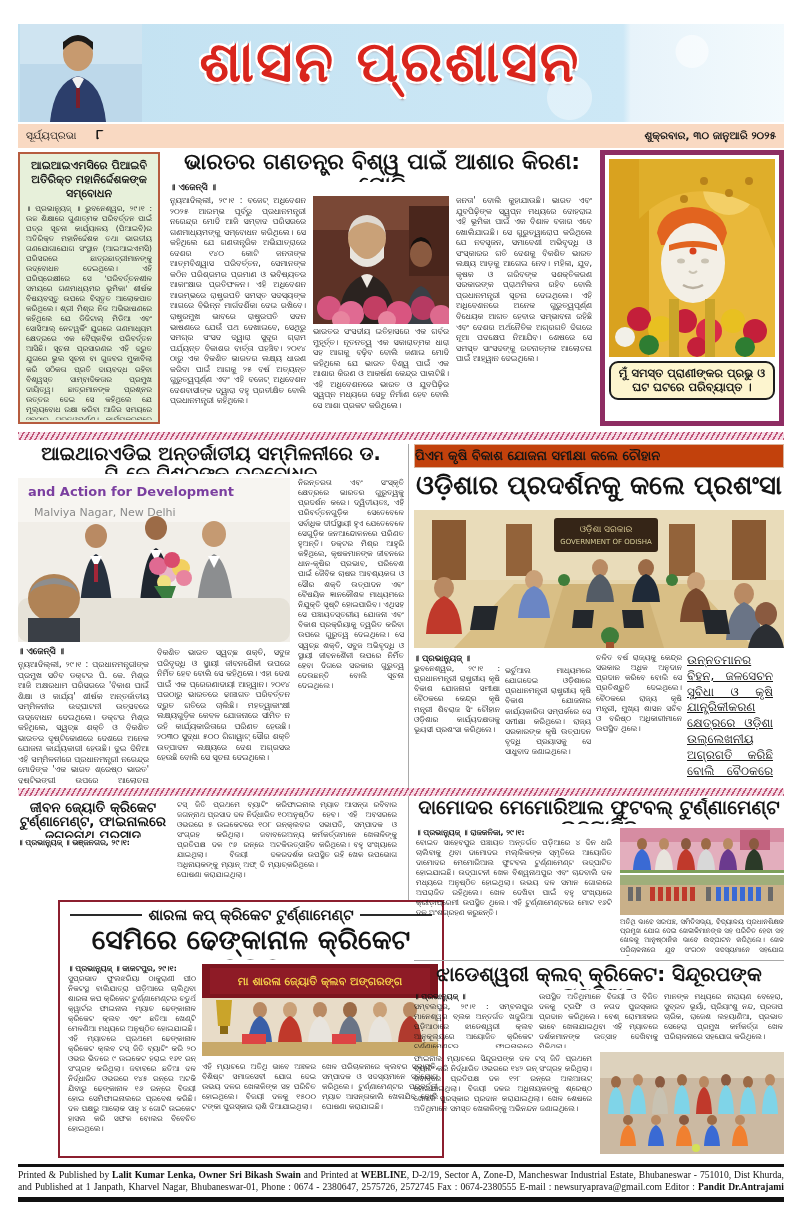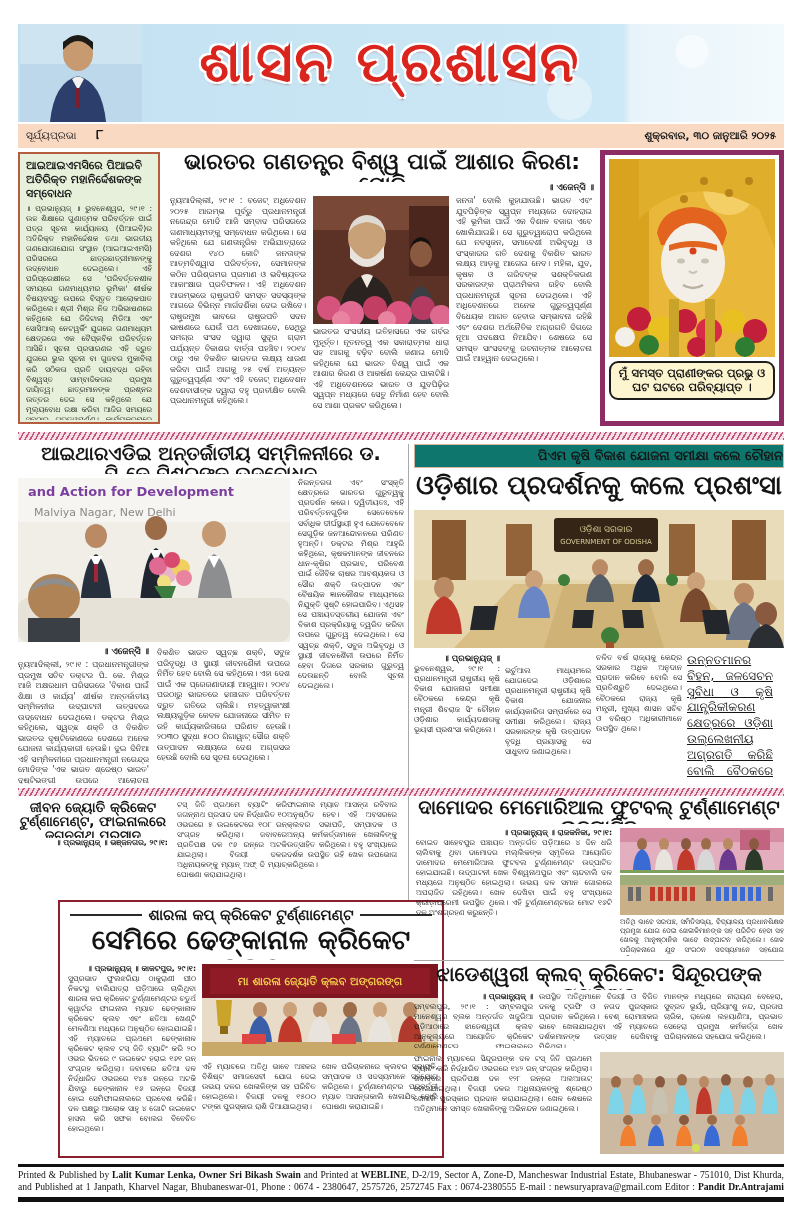--- a/index.html
+++ b/index.html
@@ -14,35 +14,35 @@
       linear-gradient(90deg,#c2e1f1 0%,#cde8f6 79%,#e7f3fa 80%,#f3fafd 100%);}
   .mast-title{left:150px;top:34px;width:480px;text-align:center;font-size:56px;font-weight:bold;
     color:#d9251d;letter-spacing:2px;line-height:1.0;
     text-shadow:-2px -2px 0 #fff,2px -2px 0 #fff,-2px 2px 0 #fff,2px 2px 0 #fff,0 3px 2px rgba(120,30,20,.35);}
   .datebar{left:18px;top:124px;width:766px;height:24px;background:#f9d9c2;font-size:10.5px;}
   .datebar .l{position:absolute;left:8px;top:5px;}
   .datebar .pg{position:absolute;left:78px;top:2px;font-size:14px;font-weight:bold;}
   .datebar .r{position:absolute;right:8px;top:5px;font-weight:bold;}
   
   .headline{font-weight:bold;text-align:center;line-height:1.05;}
-  .byline{font-weight:bold;text-align:right;font-size:9px;}
+  .byline{font-weight:bold;text-align:left;font-size:9px;}
   .body-txt{font-size:8px;line-height:1.32;text-align:justify;overflow:hidden;}
   .cols{display:flex;}
   .hatch{background:repeating-linear-gradient(120deg,#c05578 0 1.5px,#f6dde6 1.5px 4.5px);}
   .vline{width:1px;background:#a9a9a9;}
   .hline{height:1px;background:#a9a9a9;}
   
   .greenbox{left:18px;top:152px;width:142px;height:272px;background:#e7f0da;border:2px solid #b65c3f;box-sizing:border-box;padding:5px 6px;}
-  .greenbox h3{margin:0 0 4px 0;font-size:11px;line-height:1.25;text-align:left;}
+  .greenbox h3{margin:0 0 4px 0;font-size:11px;line-height:1.25;text-align:center;}
   
   .saiframe{left:600px;top:150px;width:184px;height:276px;border:5px solid #8e2d63;background:#fff;box-sizing:border-box;padding:4px;}
   .sai-cap{margin-top:4px;background:#fdf5cf;border:2px solid #1d1d1d;border-radius:9px;
     font-weight:bold;font-size:11.5px;text-align:center;line-height:1.25;padding:3px 2px;}
-  .kicker{background:#0f766e;border:1px solid #d8b49c;font-weight:bold;font-size:13px;
-    text-align:right;line-height:22px;height:22px;overflow:hidden;}
+  .kicker{background:#c2410c;border:1px solid #d8b49c;font-weight:bold;font-size:13px;
+    text-align:left;line-height:22px;height:22px;overflow:hidden;}
   .secrow{display:flex;align-items:center;gap:6px;font-weight:bold;font-size:15px;}
   .secrow .rule{flex:1;height:2px;background:#2a2a2a;}
   .saralabox{left:18px;top:900px;width:386px;height:258px;border:2px solid #8c1f2f;box-sizing:border-box;background:#fff;margin-left:40px;}
   .footer-txt{font-family:"Liberation Serif",serif;font-size:9.6px;line-height:1.3;text-align:justify;}
   .fb{font-weight:bold;}
   svg{display:block;}
 </style>
 </head>
 <body>
 

